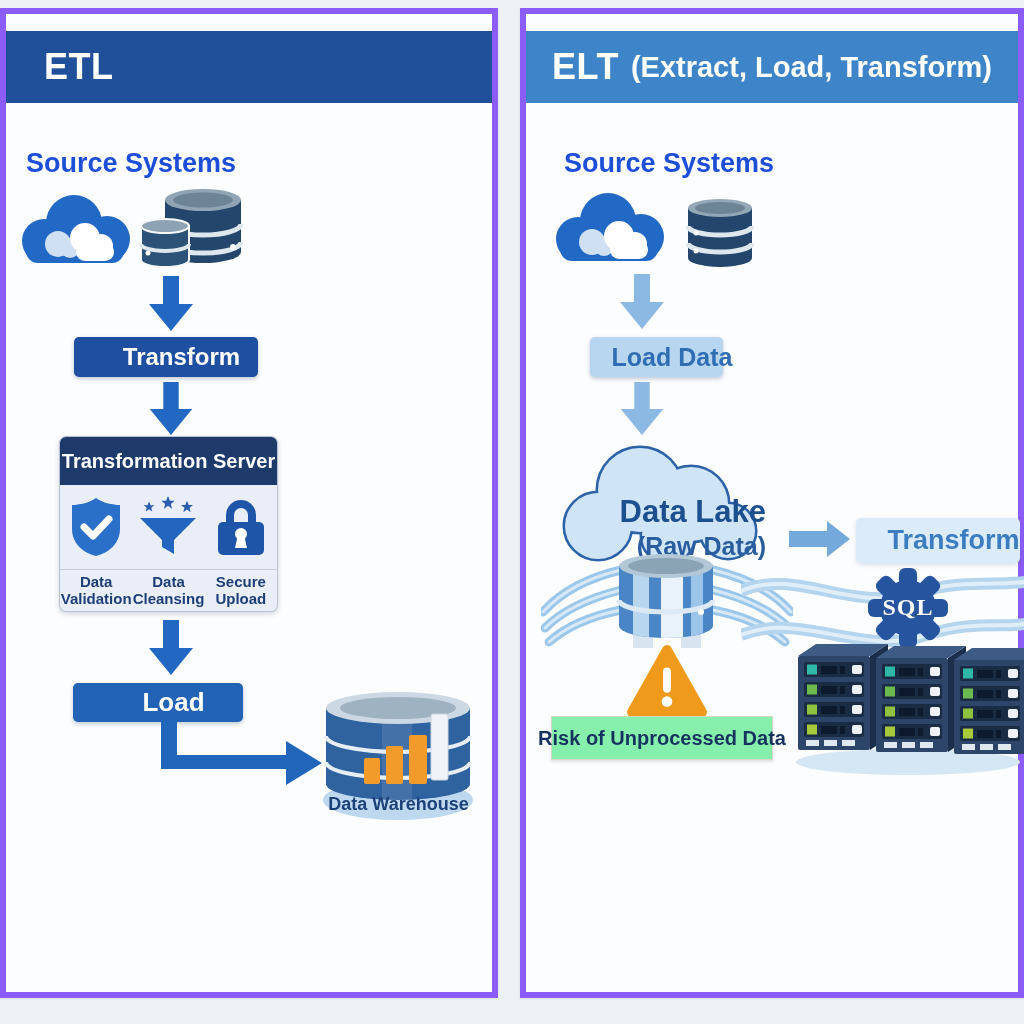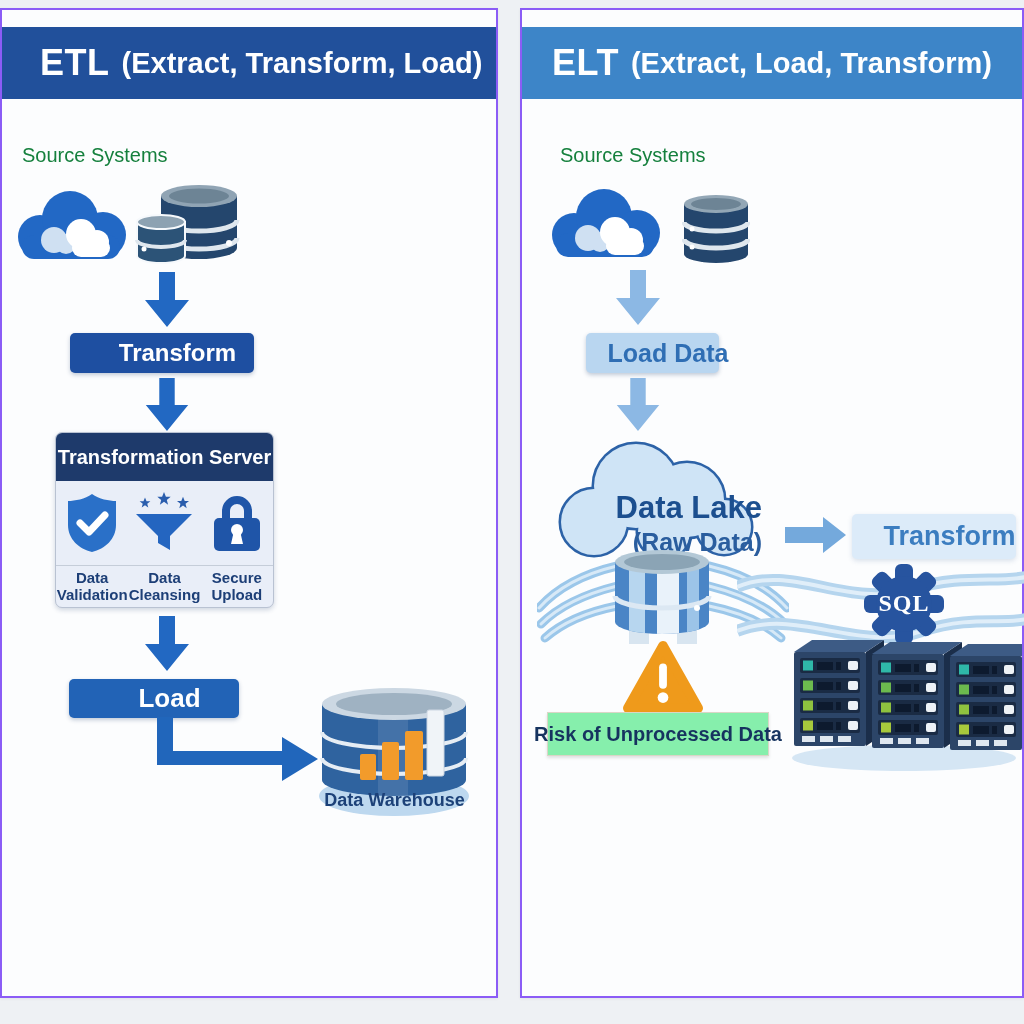--- a/index.html
+++ b/index.html
@@ -6,35 +6,35 @@
   html,body { width:1024px; height:1024px; }
   body {
     position:relative;
     background:#eef1f4;
     font-family:"Liberation Sans", sans-serif;
     overflow:hidden;
   }
   .card {
     position:absolute; top:8px; height:990px;
     background:#fcfdfe;
-    border:2px solid #8b5cf6;
+    border:6px solid #8b5cf6;
     box-shadow:0 1px 3px rgba(0,0,0,.06);
   }
   #etl-card { left:0; width:498px; }
   #elt-card { left:520px; width:504px; }
   .banner {
     position:absolute; top:17px; left:0; right:0; height:72px;
     display:flex; align-items:center; color:#fff; white-space:nowrap;
   }
   #etl-banner { background:#21509b; padding-left:38px; }
   #elt-banner { background:#3d85c8; justify-content:center; }
   .banner .acro { font-size:36px; font-weight:bold; letter-spacing:.5px; }
   .banner .exp  { font-size:29px; font-weight:600; margin-left:12px; }
   .src-label {
-    position:absolute; font-size:20px; font-weight:normal; color:#15803d; white-space:nowrap;
+    position:absolute; font-size:27px; font-weight:bold; color:#1d4ed8; white-space:nowrap;
   }
   .abs { position:absolute; }
   .flowbtn {
     position:absolute; display:flex; align-items:center; justify-content:center;
     font-weight:bold; color:#fff; border-radius:5px;
     box-shadow:0 2px 4px rgba(20,50,100,.25); white-space:nowrap;padding-left:31px;
   }
   #etl-transform-btn { left:68px; top:323px; width:184px; height:40px; background:#1e4fa1; font-size:24px; }
   #etl-load-btn      { left:67px; top:669px; width:170px; height:39px; background:#2263b6; font-size:26px; }
   #elt-loaddata-btn  { left:40px; top:323px; width:133px; height:40px; background:#b9d6f0; color:#2f6eb4; font-size:25px;margin-left:24px; }
@@ -80,21 +80,20 @@
   }
   svg { display:block; }
 </style>
 </head>
 <body>
 
 <div class="card" id="etl-card">
 
   <div class="banner" id="etl-banner">
     <span class="acro">ETL</span>
-    <span class="exp">(Extract, Transform, Load)</span>
   </div>
 
   <div class="src-label" style="left:20px; top:134px;">Source Systems</div>
 
   <svg class="abs" style="left:12px; top:175px;" width="115" height="78" viewBox="0 0 115 78">
     <g fill="#2268c5">
       <circle cx="26" cy="52" r="22"></circle>
         <circle cx="56" cy="34" r="28"></circle>
         <circle cx="89" cy="50" r="23"></circle>
       <rect x="8" y="50" width="98" height="24" rx="12"></rect>

